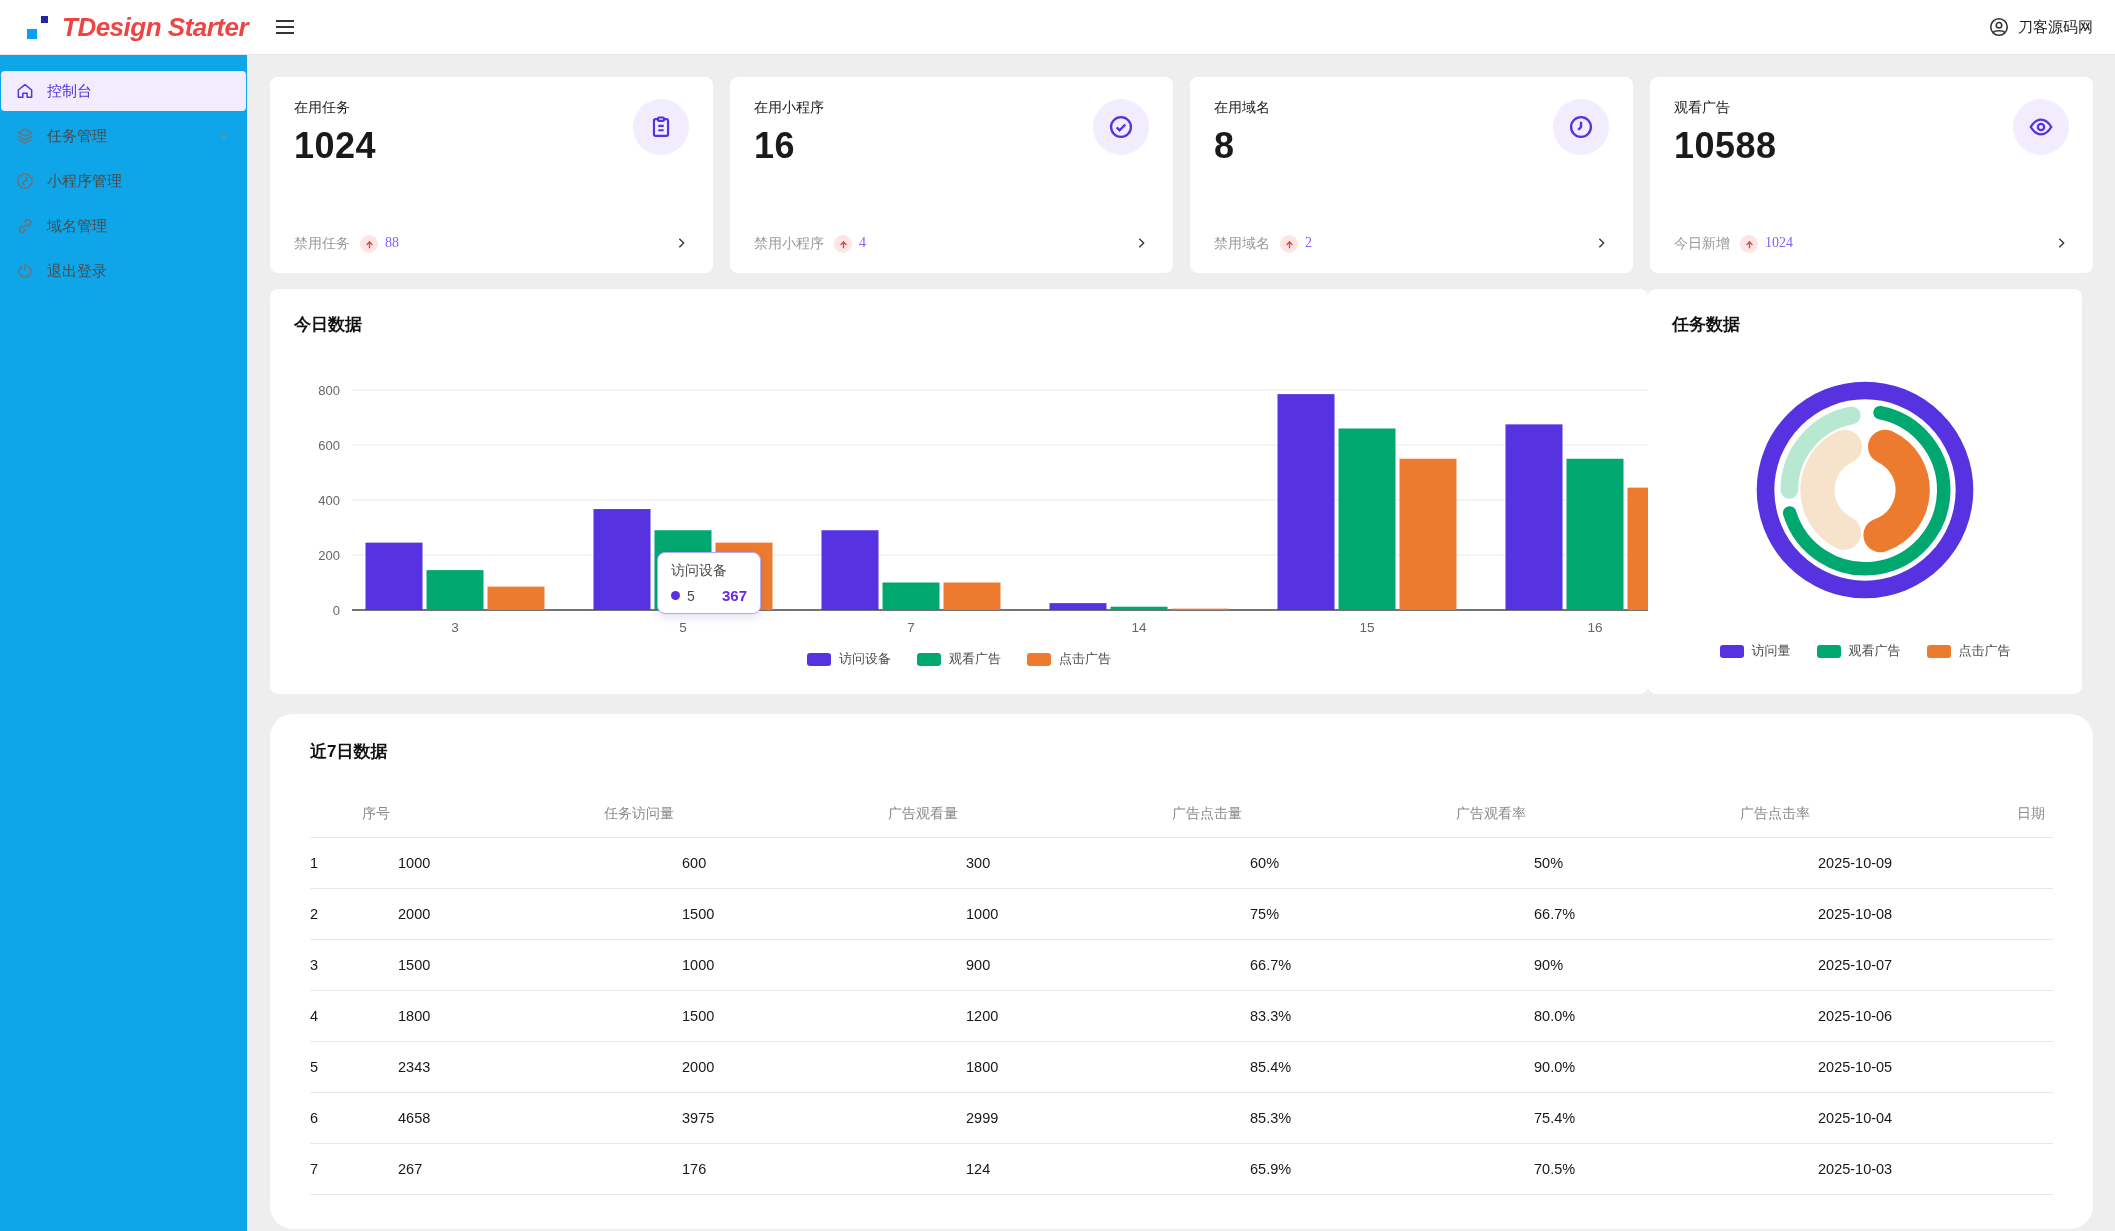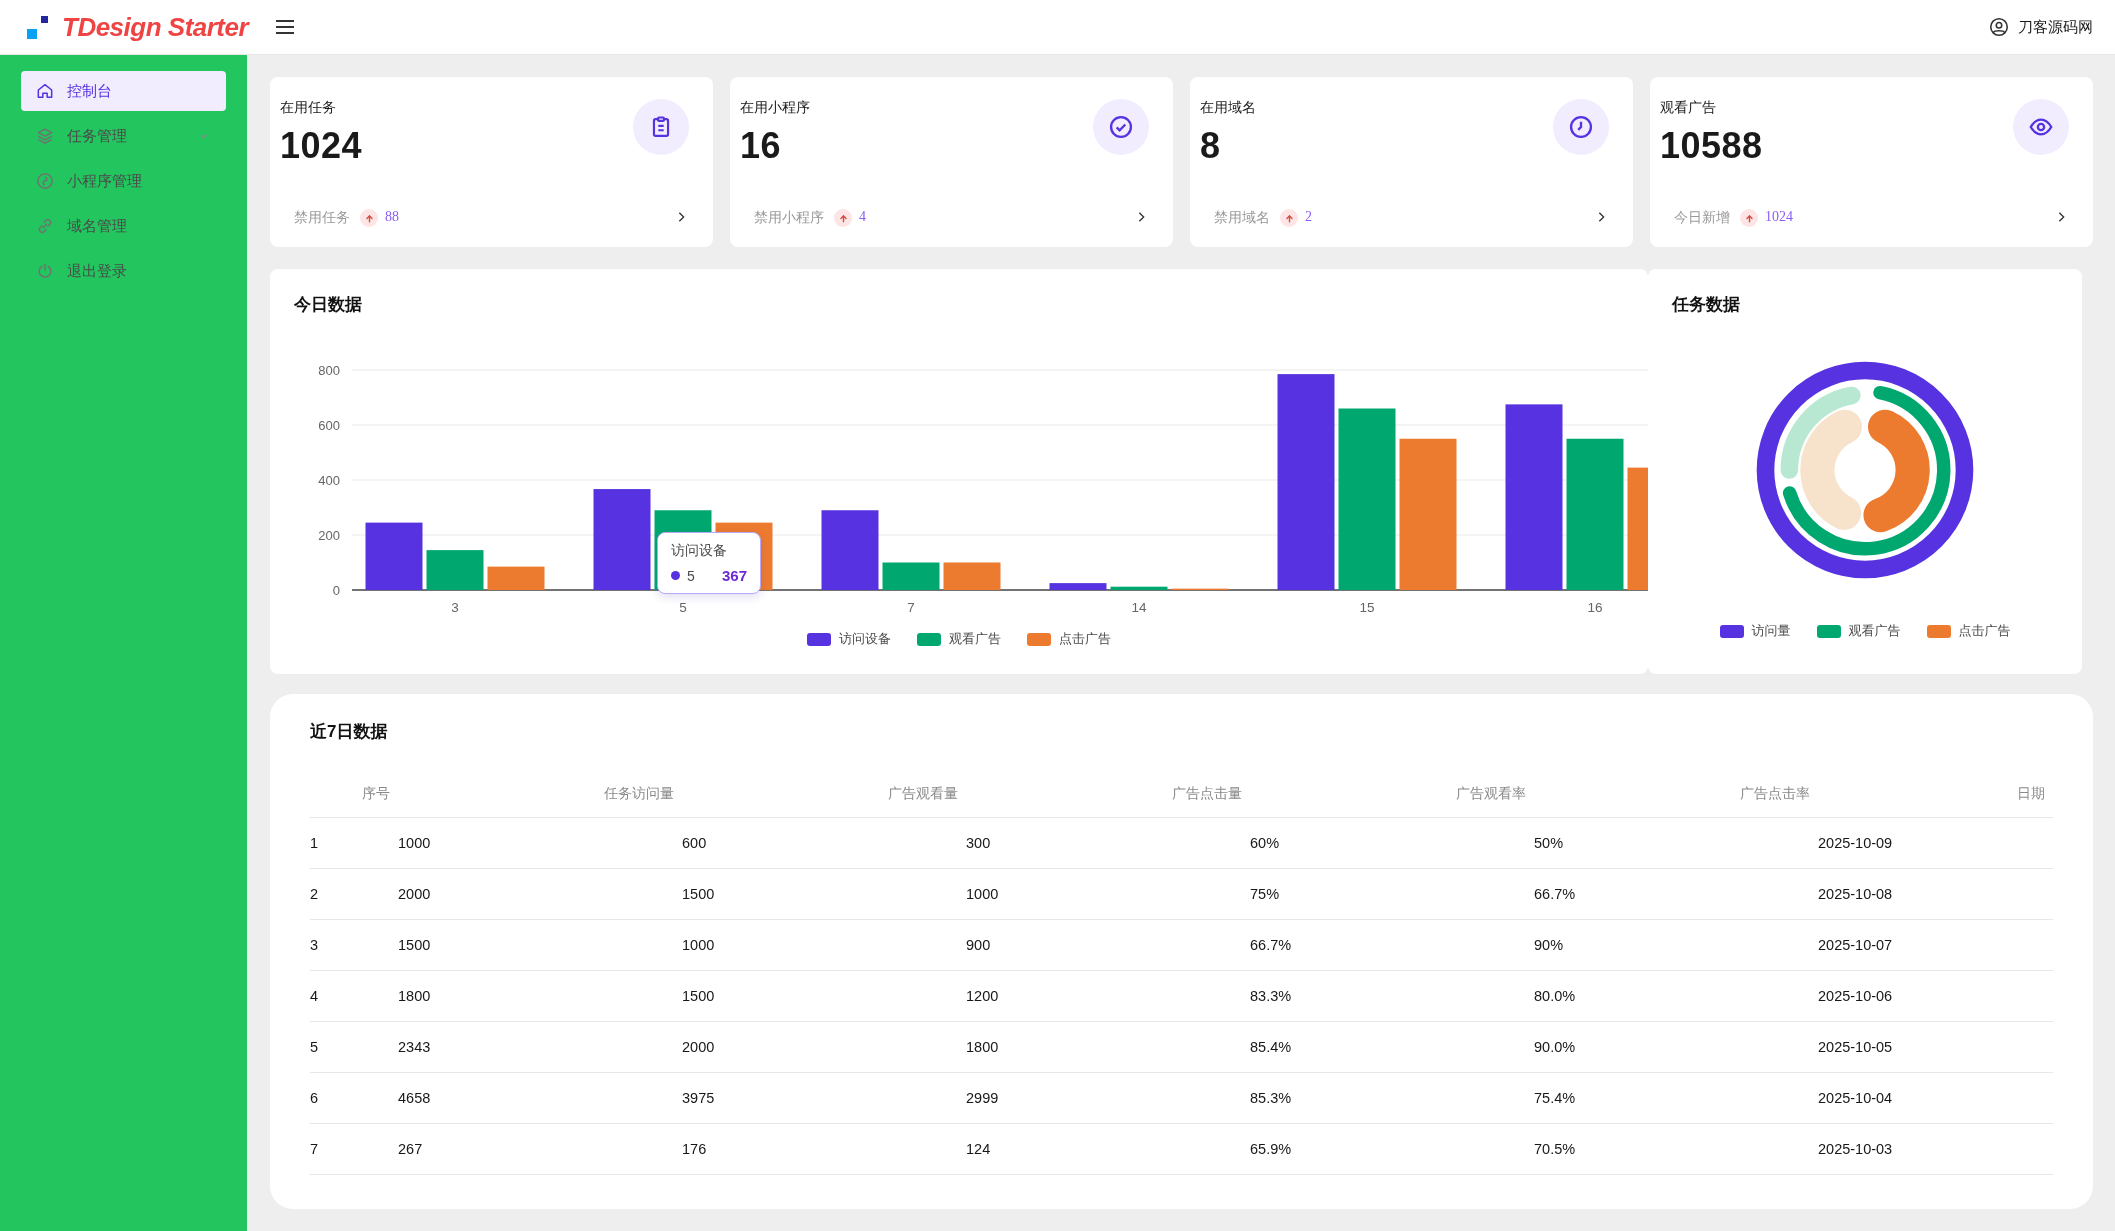--- a/index.html
+++ b/index.html
@@ -11,44 +11,44 @@
   .logo-area { display:flex; align-items:center; padding-left:24px; }
   .logo-mark { width:26px; height:30px; position:relative; margin-right:12px; }
   .logo-sq1 { position:absolute; right:2px; top:4px; width:7px; height:7px; background:#23269f; }
   .logo-sq2 { position:absute; position:absolute; left:3px; top:17px; width:10px; height:10px; background:#0ba0f8; }
   .logo-title { font-size:26px; font-weight:bold; font-style:italic; letter-spacing:-0.5px; color:#ef4444; }
   .hamburger { margin-left:28px; width:24px; height:24px; display:flex; flex-direction:column; justify-content:center; gap:4px; cursor:pointer; }
   .hamburger span { display:block; width:18px; height:2px; background:#333; }
   .topbar-right { margin-left:auto; display:flex; align-items:center; gap:8px; padding-right:22px; font-size:15px; color:#1a1a1a; }
 
   
-  .sidebar { position:absolute; top:55px; left:0; bottom:0; width:248px; background:#22c55e; border-right:1px solid #ececec; padding:16px 21px; z-index:10; }
+  .sidebar { position:absolute; top:55px; left:0; bottom:0; width:248px; background:#0ea5e9; border-right:1px solid #ececec; padding:16px 1px; z-index:10; }
   .side-item { display:flex; align-items:center; height:40px; margin-bottom:5px; border-radius:4px; padding:0 14px; font-size:15px; color:#4b4b4b; cursor:pointer; }
   .side-item .s-icon { width:20px; height:20px; margin-right:12px; flex:0 0 auto; display:flex; }
   .side-item .chev { margin-left:auto; display:flex; color:#8b8b8b; }
   .side-item.active { background:#f1ecfe; color:#5632e0; }
   .side-item.active .s-icon { color:#5632e0; }
 
   
   .content { position:absolute; left:248px; top:55px; right:0; bottom:0; padding:22px; overflow:hidden; }
   .card { background:#fff; border-radius:8px; }
 
   
   .stat-grid { display:flex; gap:17px; }
-  .stat-card { flex:1; height:170px; padding:22px 10px 18px; position:relative; }
+  .stat-card { flex:1; height:196px; padding:22px 24px 18px; position:relative; }
   .stat-title { font-size:14px; color:#1a1a1a; }
   .stat-value { font-size:36px; font-weight:600; margin-top:8px; letter-spacing:0.5px; }
   .stat-icon { position:absolute; right:24px; top:22px; width:56px; height:56px; border-radius:50%; background:#f2edfe; color:#5632e0; display:flex; align-items:center; justify-content:center; }
   .stat-footer { position:absolute; left:24px; right:24px; bottom:20px; display:flex; font-size:14px; color:#999; }
   .trend-pill { width:18px; height:18px; border-radius:50%; background:#fce5e4; color:#d54941; display:flex; align-items:center; justify-content:center; margin:0 7px 0 10px; }
   .trend-val { color:#8b5cf6;font-family:Liberation Serif, serif; }
   .stat-chev { margin-left:auto; color:#333; display:flex; cursor:pointer; }
 
   
-  .charts-row { display:flex; margin-top:22px; }
+  .charts-row { display:flex; margin-top:16px; }
   .chart-card { width:1378px; height:405px; padding:24px 0 16px; position:relative; overflow:hidden; }
   .chart-card h3, .donut-card h3, .table-card h3 { font-size:17px; font-weight:bold; color:#121212; }
   .chart-card h3 { margin-left:24px; }
   .chart-wrap { margin-left:24px; margin-top:4px; overflow:hidden; }
   .legend-row { display:flex; justify-content:center; gap:26px; margin-top:6px; }
   .legend-item { display:flex; align-items:center; gap:8px; font-size:13px; color:#4b4b4b; cursor:pointer; }
   .legend-swatch { width:24px; height:13px; border-radius:3px; }
 
   .tooltip { position:absolute; left:387px; top:263px; width:104px; background:#fff; border:1px solid #b7a7f7; border-radius:8px; box-shadow:0 3px 10px rgba(60,30,160,.15); padding:9px 13px; z-index:5; }
   .tooltip-title { font-size:14px; color:#4b4b4b; }

